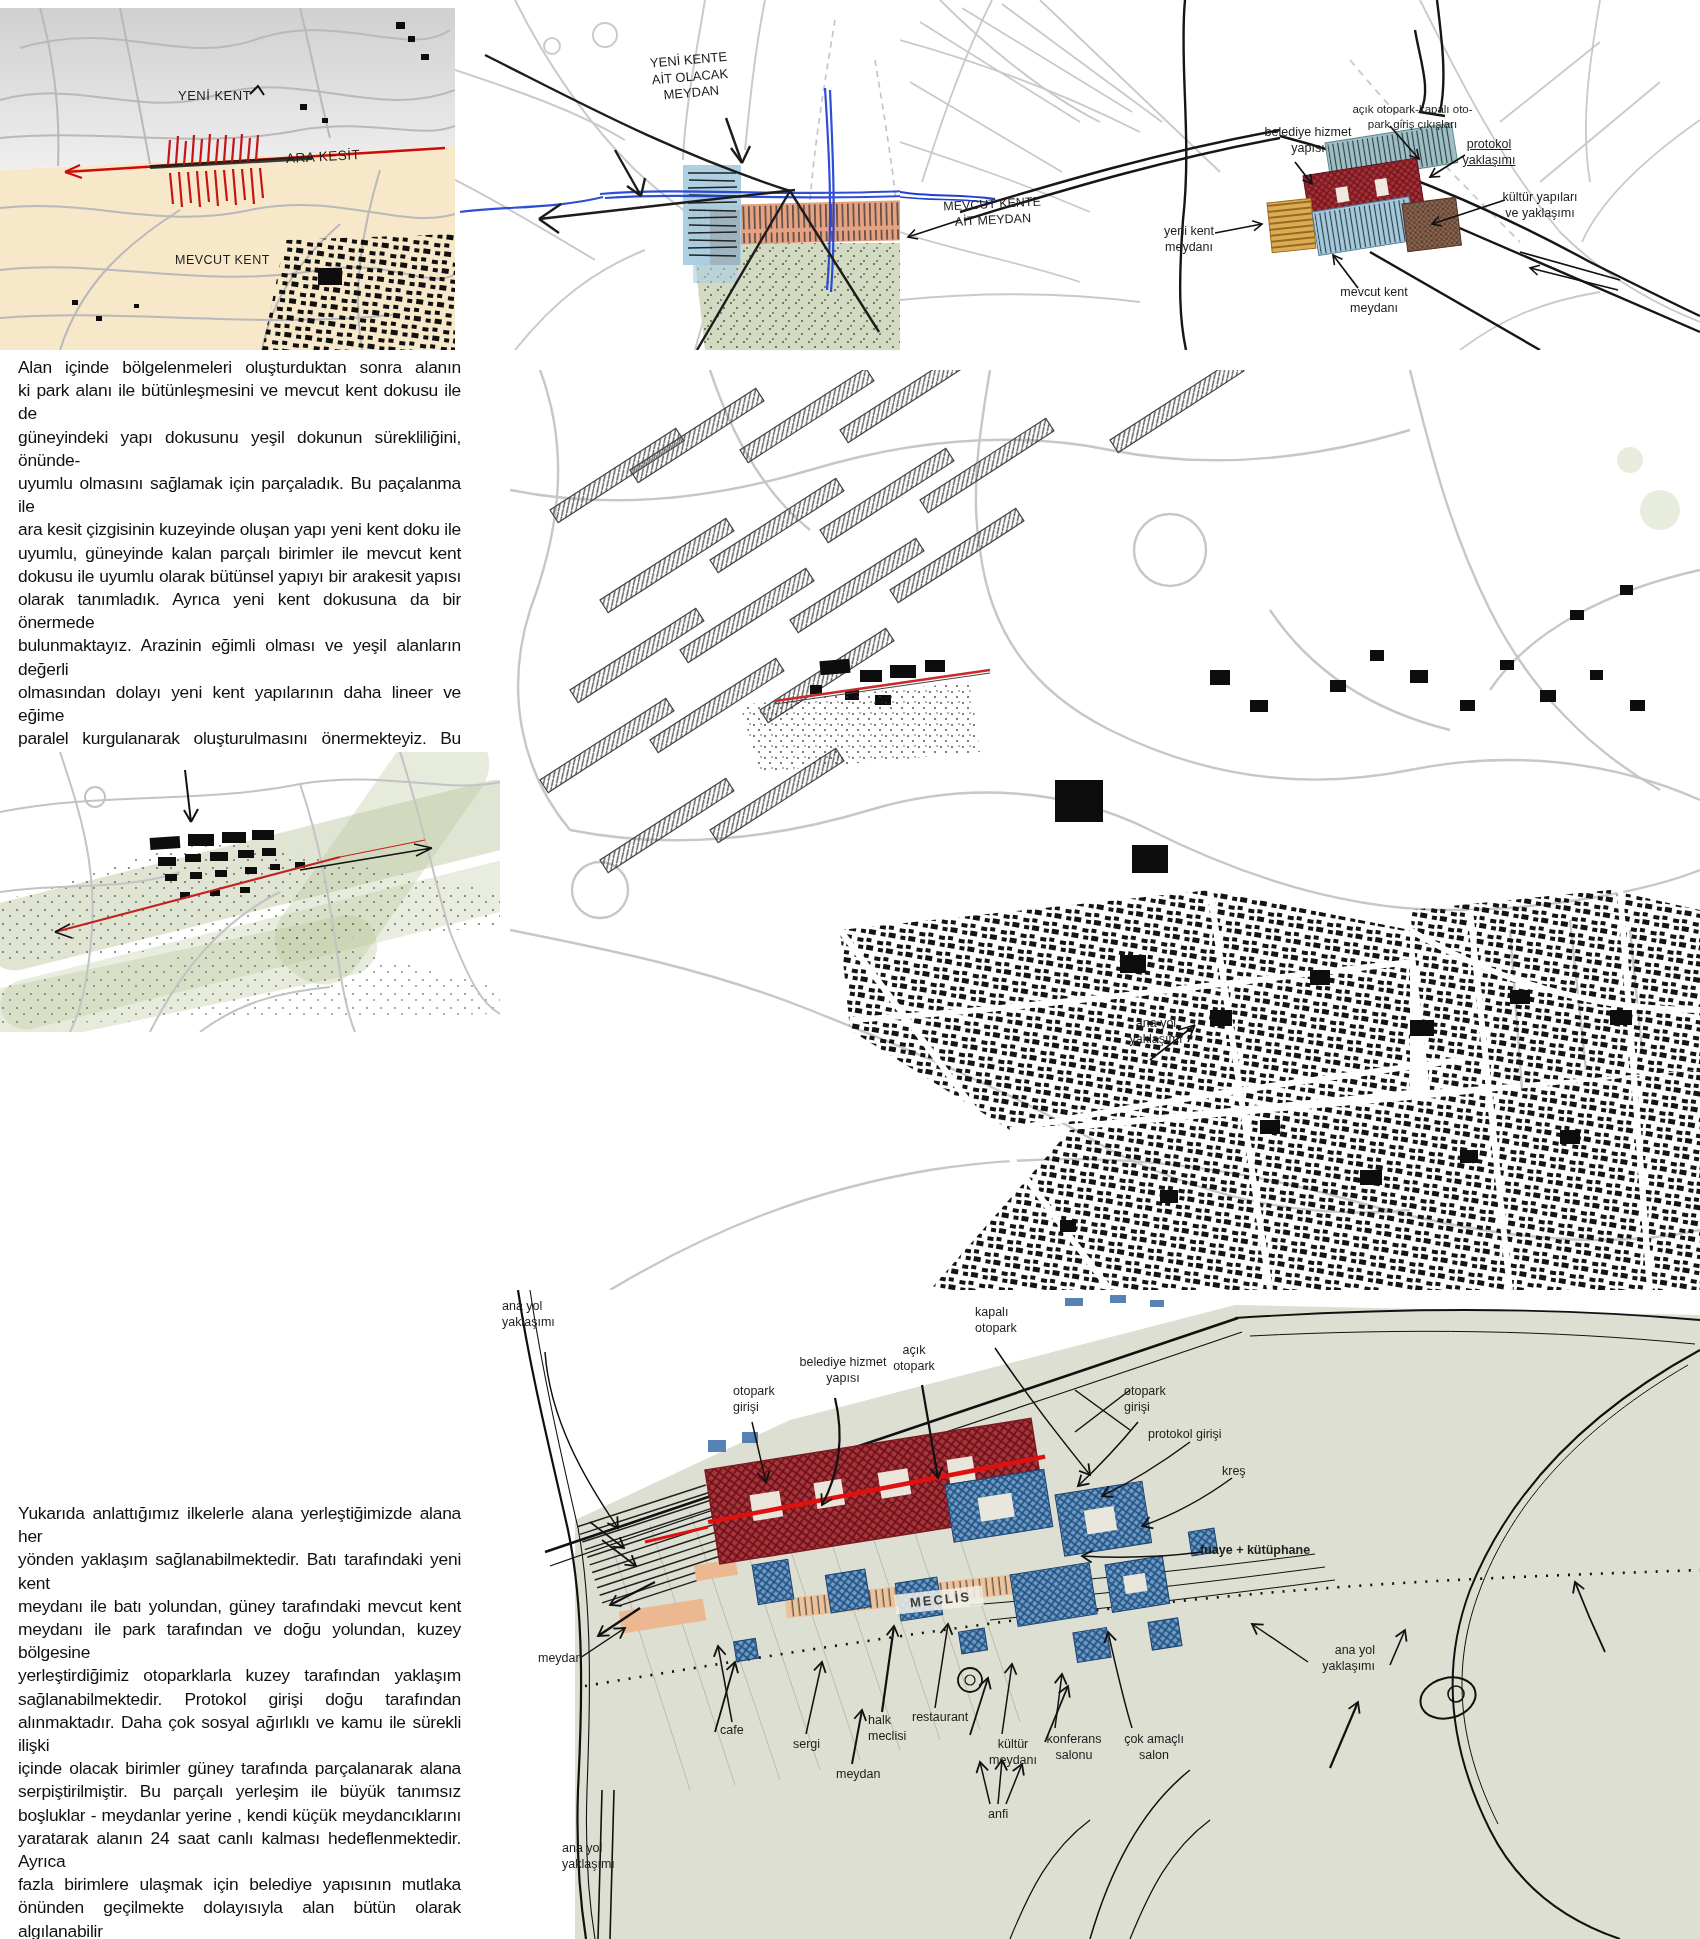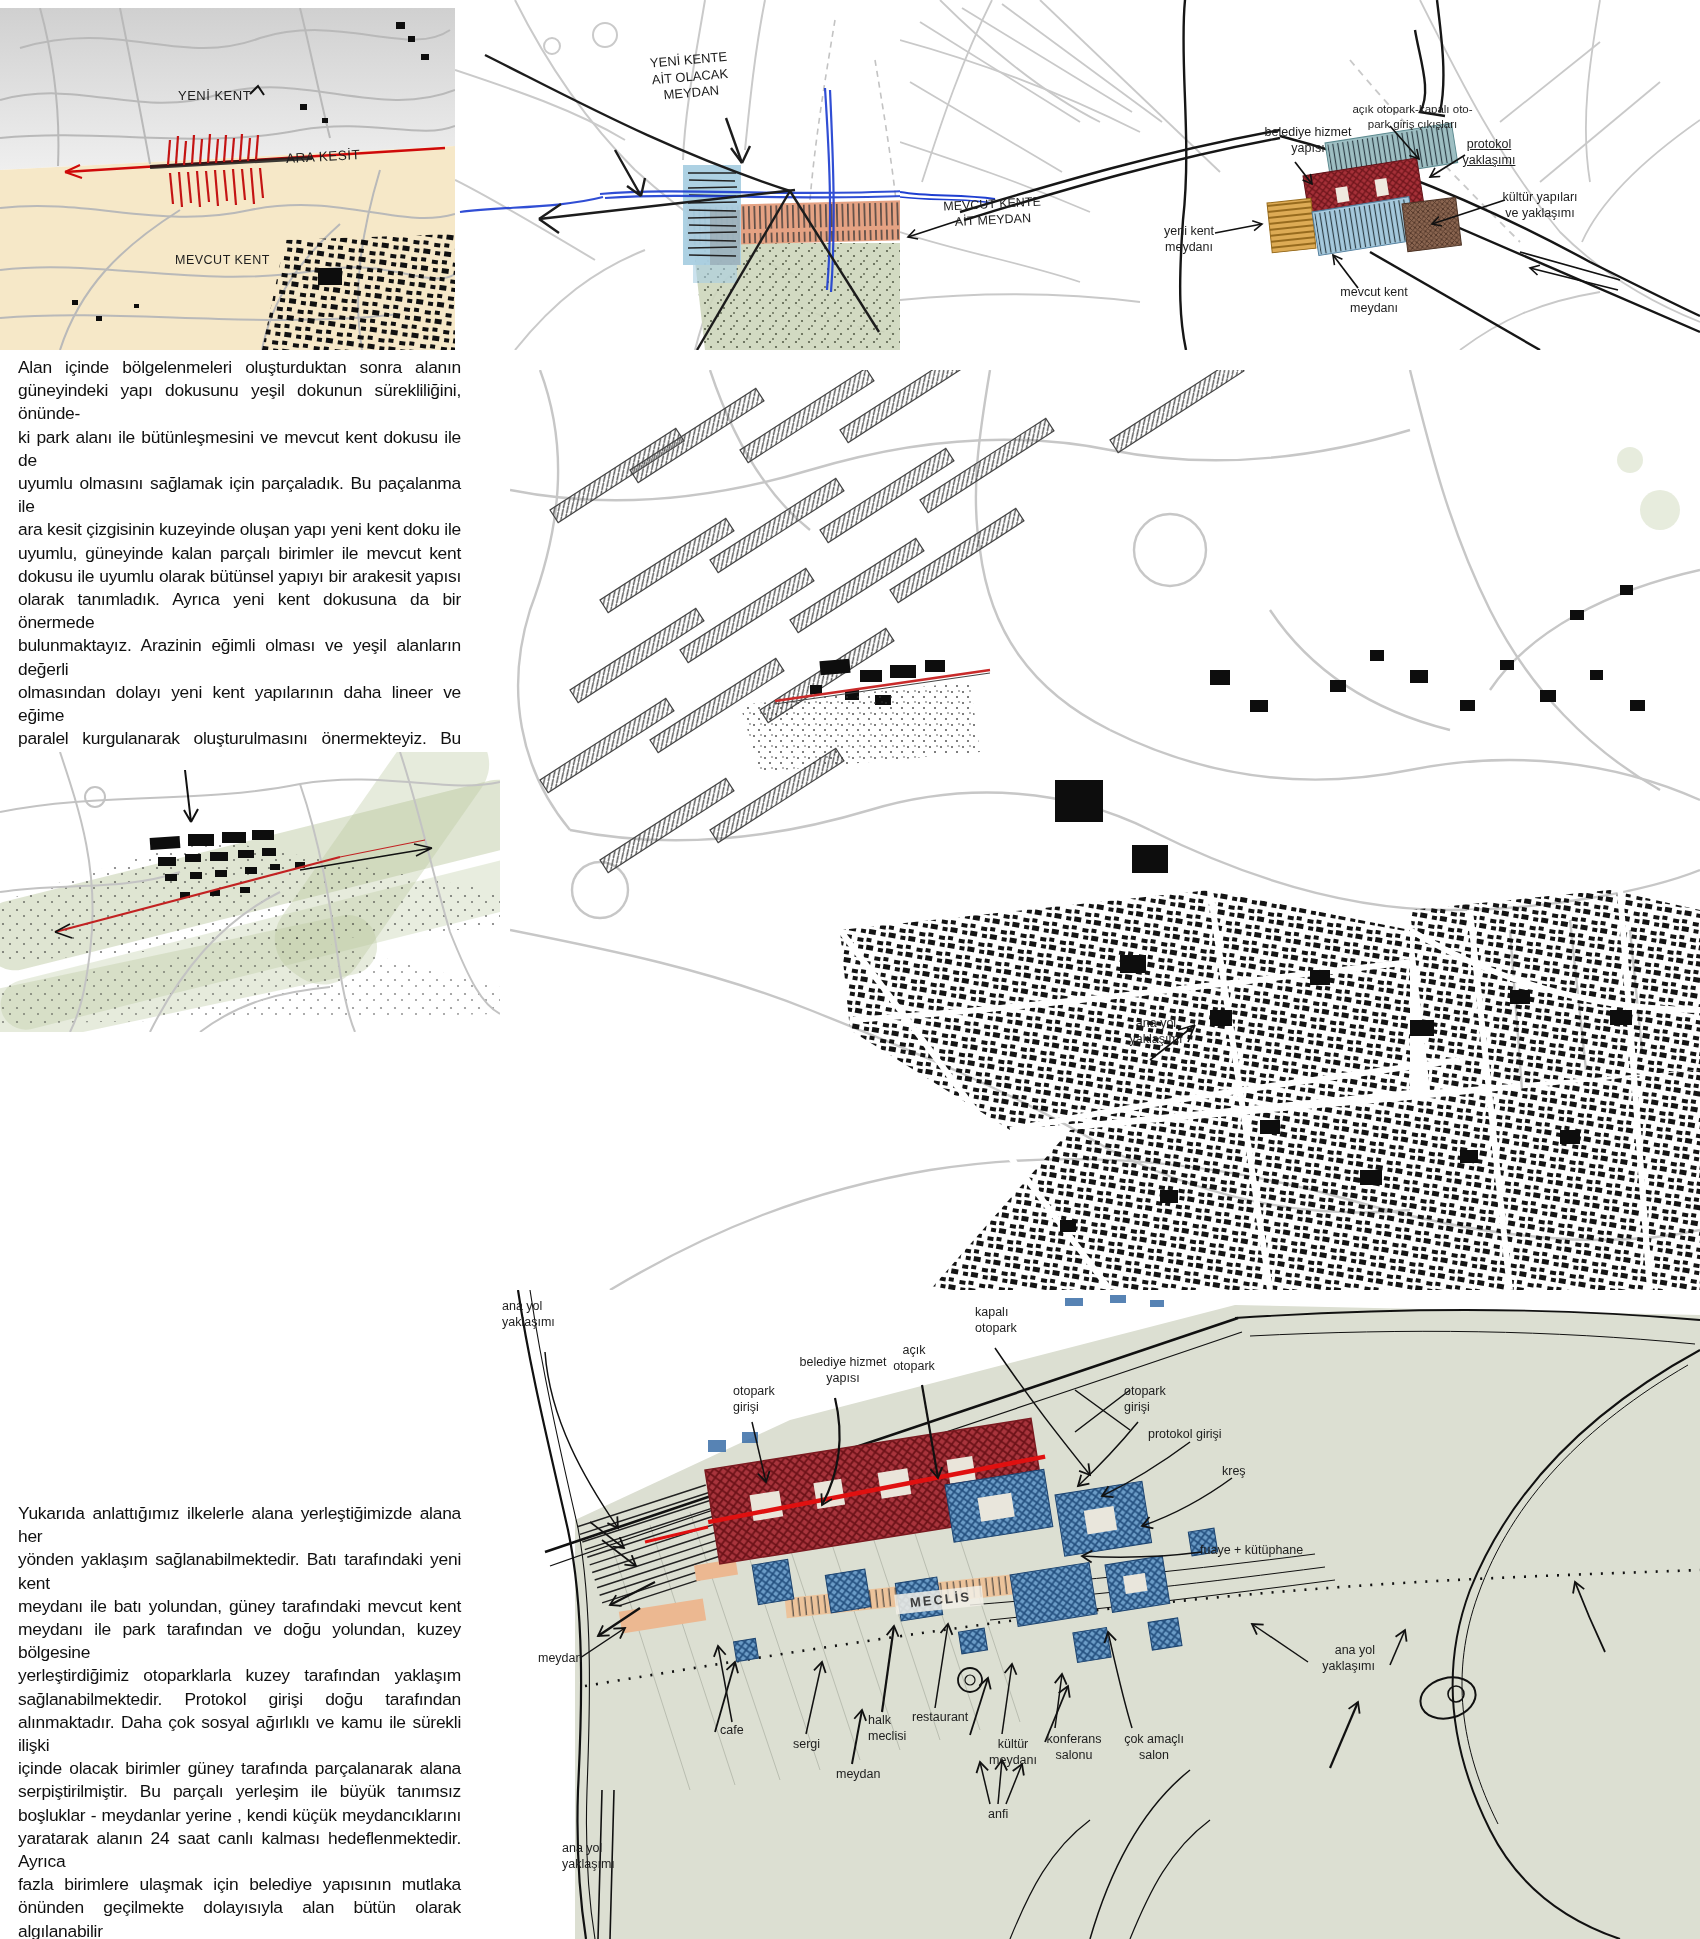--- a/index.html
+++ b/index.html
@@ -281,22 +281,22 @@
     <div class="lbl c" style="left:585px;top:189px;width:110px;">kültür yapıları
 ve yaklaşımı</div>
     <div class="lbl c" style="left:252px;top:223px;width:74px;">yeni kent
 meydanı</div>
     <div class="lbl c" style="left:428px;top:284px;width:92px;">mevcut kent
 meydanı</div>
   </div>
 
   <div class="para" style="left:18px;top:356px;">
       <div class="tline">Alan içinde bölgelenmeleri oluşturduktan sonra alanın</div>
+      <div class="tline">ki park alanı ile bütünleşmesini ve mevcut kent dokusu ile de</div>
       <div class="tline">güneyindeki yapı dokusunu yeşil dokunun sürekliliğini, önünde-</div>
-      <div class="tline">ki park alanı ile bütünleşmesini ve mevcut kent dokusu ile de</div>
       <div class="tline">uyumlu olmasını sağlamak için parçaladık.  Bu paçalanma ile</div>
       <div class="tline">ara kesit çizgisinin kuzeyinde oluşan yapı yeni kent doku ile</div>
       <div class="tline">uyumlu, güneyinde kalan parçalı birimler ile mevcut kent</div>
       <div class="tline">dokusu ile uyumlu olarak bütünsel yapıyı bir arakesit yapısı</div>
       <div class="tline">olarak tanımladık.  Ayrıca yeni kent dokusuna da bir önermede</div>
       <div class="tline">bulunmaktayız. Arazinin eğimli olması ve yeşil alanların değerli</div>
       <div class="tline">olmasından dolayı yeni kent yapılarının  daha lineer ve eğime</div>
       <div class="tline">paralel kurgulanarak oluşturulmasını önermekteyiz.  Bu sayede</div>
       <div class="tline">aralarında daha fazla yeşil alan bırakacak birbirlerinin önünü</div>
       <div class="tline">kesmeden manzaraya hakim olacak ve kuzey rüzgarlarına</div>
@@ -674,21 +674,21 @@
     <div class="lbl c" style="left:295px;top:64px;width:116px;">belediye hizmet
 yapısı</div>
     <div class="lbl c" style="left:392px;top:52px;width:64px;">açık
 otopark</div>
     <div class="lbl" style="left:485px;top:14px;">kapalı
 otopark</div>
     <div class="lbl" style="left:634px;top:93px;">otopark
 girişi</div>
     <div class="lbl" style="left:658px;top:136px;">protokol girişi</div>
     <div class="lbl" style="left:732px;top:173px;">kreş</div>
-    <div class="lbl" style="left:710px;top:252px;">fuaye + kütüphane</div>
+    <div class="lbl" style="left:710px;top:252px;font-weight:bold;">fuaye + kütüphane</div>
     <div class="lbl meclis" style="left:420px;top:302px;transform:rotate(-6deg);">MECLİS</div>
     <div class="lbl" style="left:48px;top:360px;">meydan</div>
     <div class="lbl r" style="left:815px;top:352px;width:70px;">ana yol
 yaklaşımı</div>
     <div class="lbl" style="left:230px;top:432px;text-align:right;">cafe</div>
     <div class="lbl" style="left:303px;top:446px;">sergi</div>
     <div class="lbl" style="left:378px;top:422px;">halk
 meclisi</div>
     <div class="lbl" style="left:422px;top:419px;">restaurant</div>
     <div class="lbl c" style="left:492px;top:446px;width:62px;">kültür

